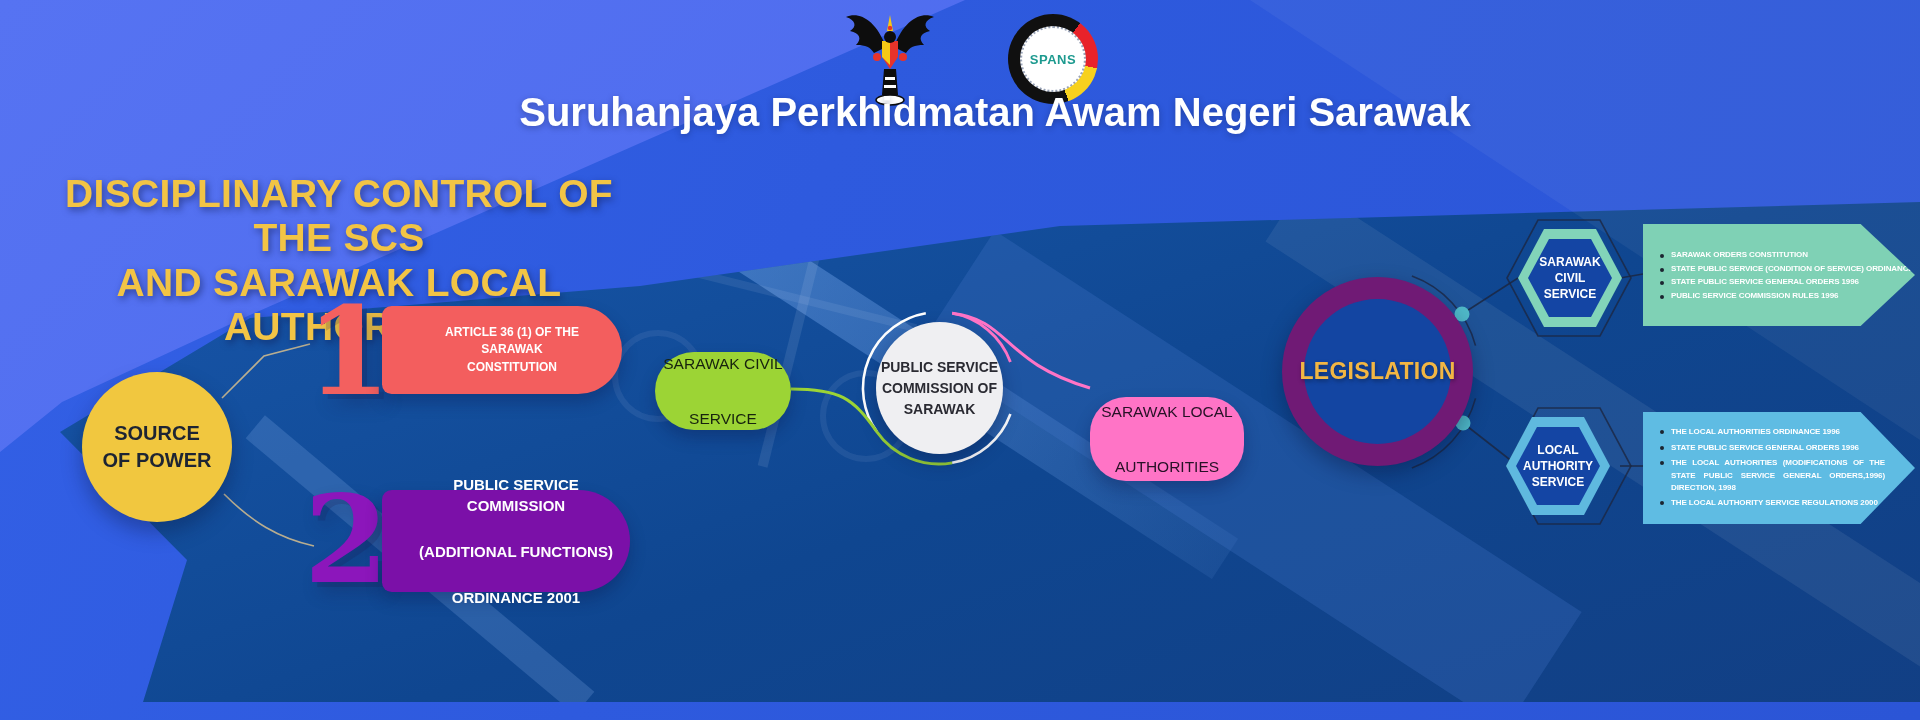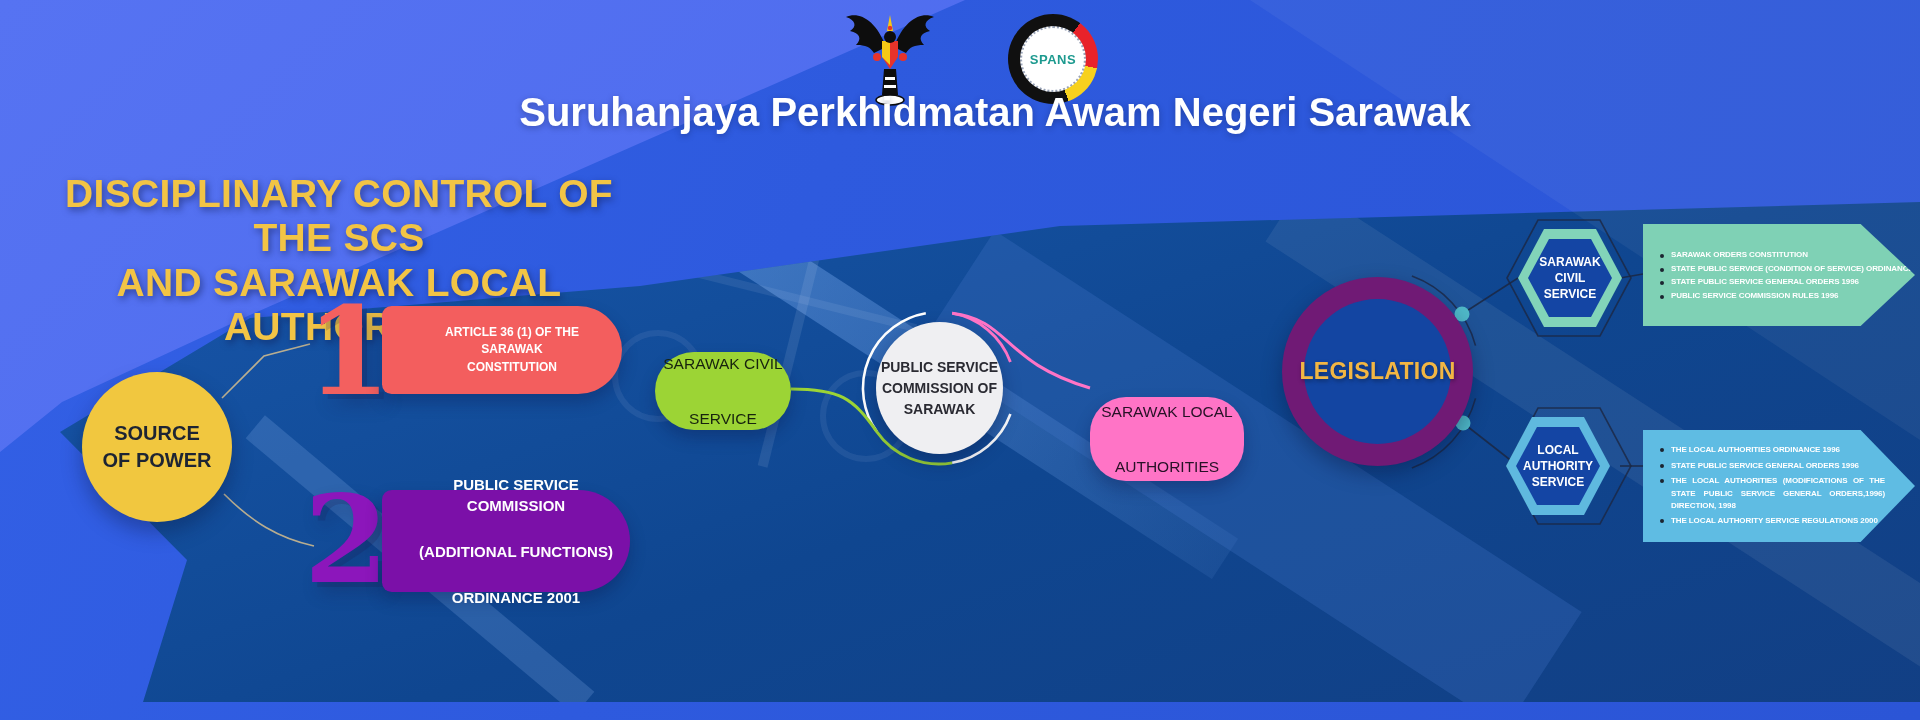--- a/index.html
+++ b/index.html
@@ -83,21 +83,21 @@
   .hex-top { left:1518px; top:229px; background:#82D4B9; }
   .hex-bottom { left:1506px; top:417px; background:#5FB9DF; }
   .hex-fill { position:absolute; inset:10px; background:#1445A4;
     clip-path:polygon(25% 0,75% 0,100% 50%,75% 100%,25% 100%,0 50%);
     display:flex; flex-direction:column; align-items:center; justify-content:center;
     color:#fff; font-weight:700; font-size:12px; line-height:1.35; text-align:center; }
 
   .abox { position:absolute; width:272px; display:flex; flex-direction:column; justify-content:center;
     clip-path:polygon(0 0,80% 0,100% 50%,80% 100%,0 100%); }
   .abox-top { left:1643px; top:224px; height:102px; background:#7FD1B5; }
-  .abox-bottom { left:1643px; top:430px; height:112px; background:#5FBCE3; }
+  .abox-bottom { left:1643px; top:412px; height:112px; background:#5FBCE3; }
   .abox ul { list-style:none; padding:0 30px 0 16px; }
   .abox li { position:relative; padding-left:12px; color:#fff; font-weight:700; font-size:8px;
     letter-spacing:-.1px; }
   .abox li::before { content:""; position:absolute; left:1px; top:.5em; width:4px; height:4px;
     border-radius:50%; background:#1c2430; }
   .abox-top li { margin:4.5px 0; white-space:nowrap; }
   .abox-bottom li { margin:3px 0; line-height:1.55; text-align:justify; }
 
   .overlay-svg { position:absolute; inset:0; pointer-events:none; }
 </style>

